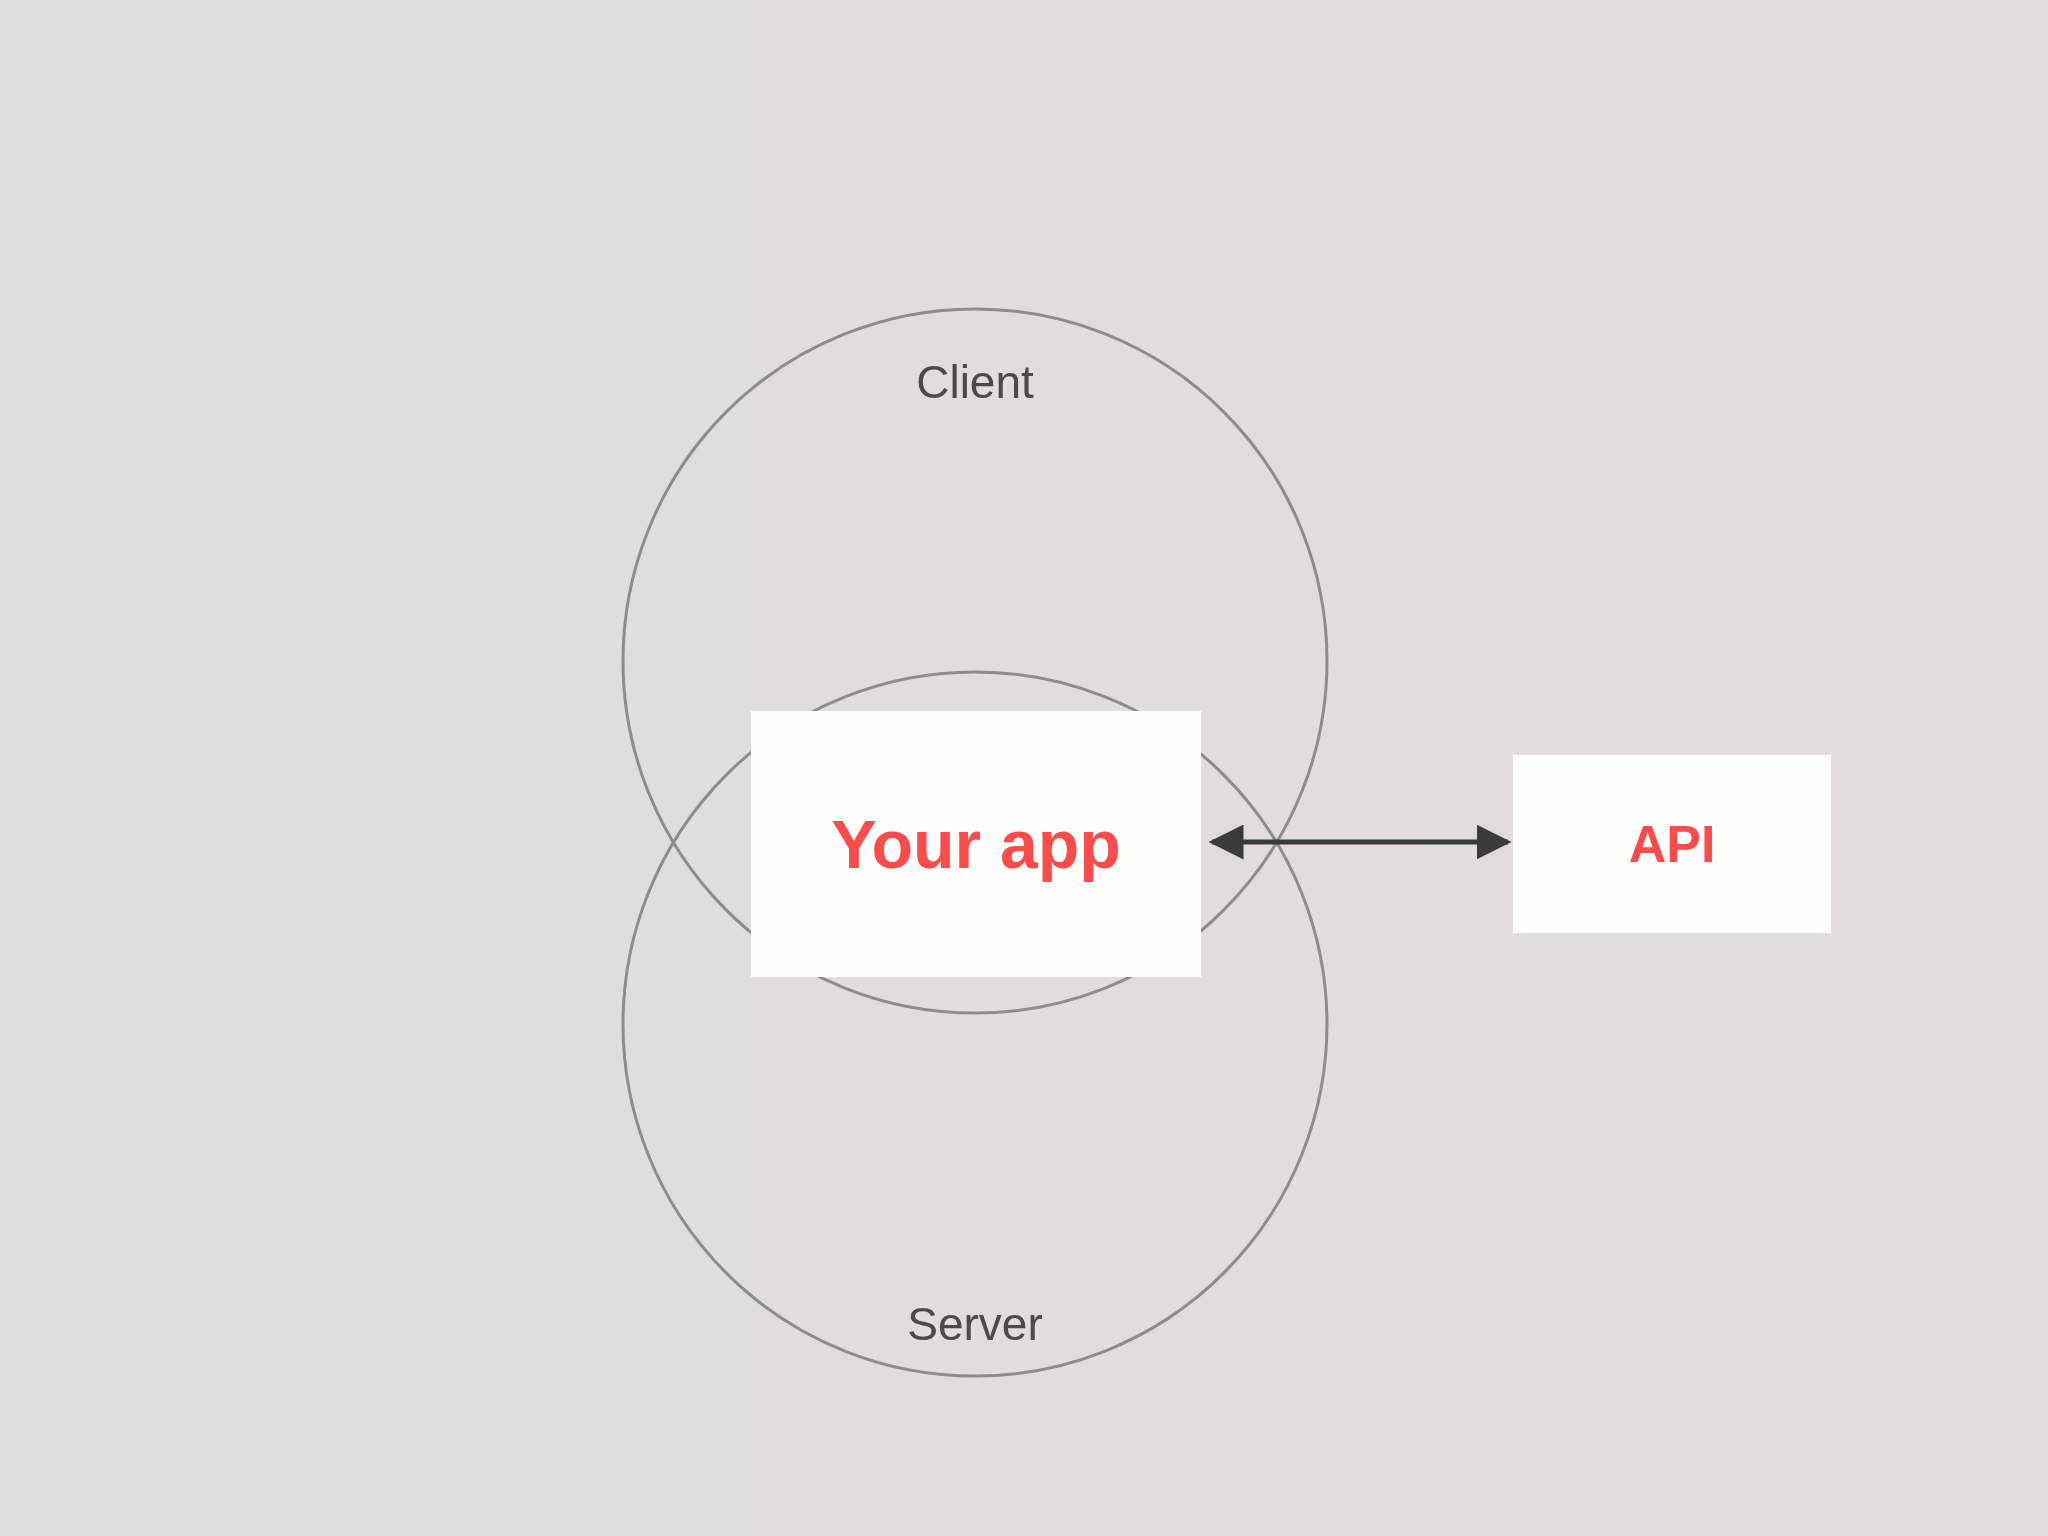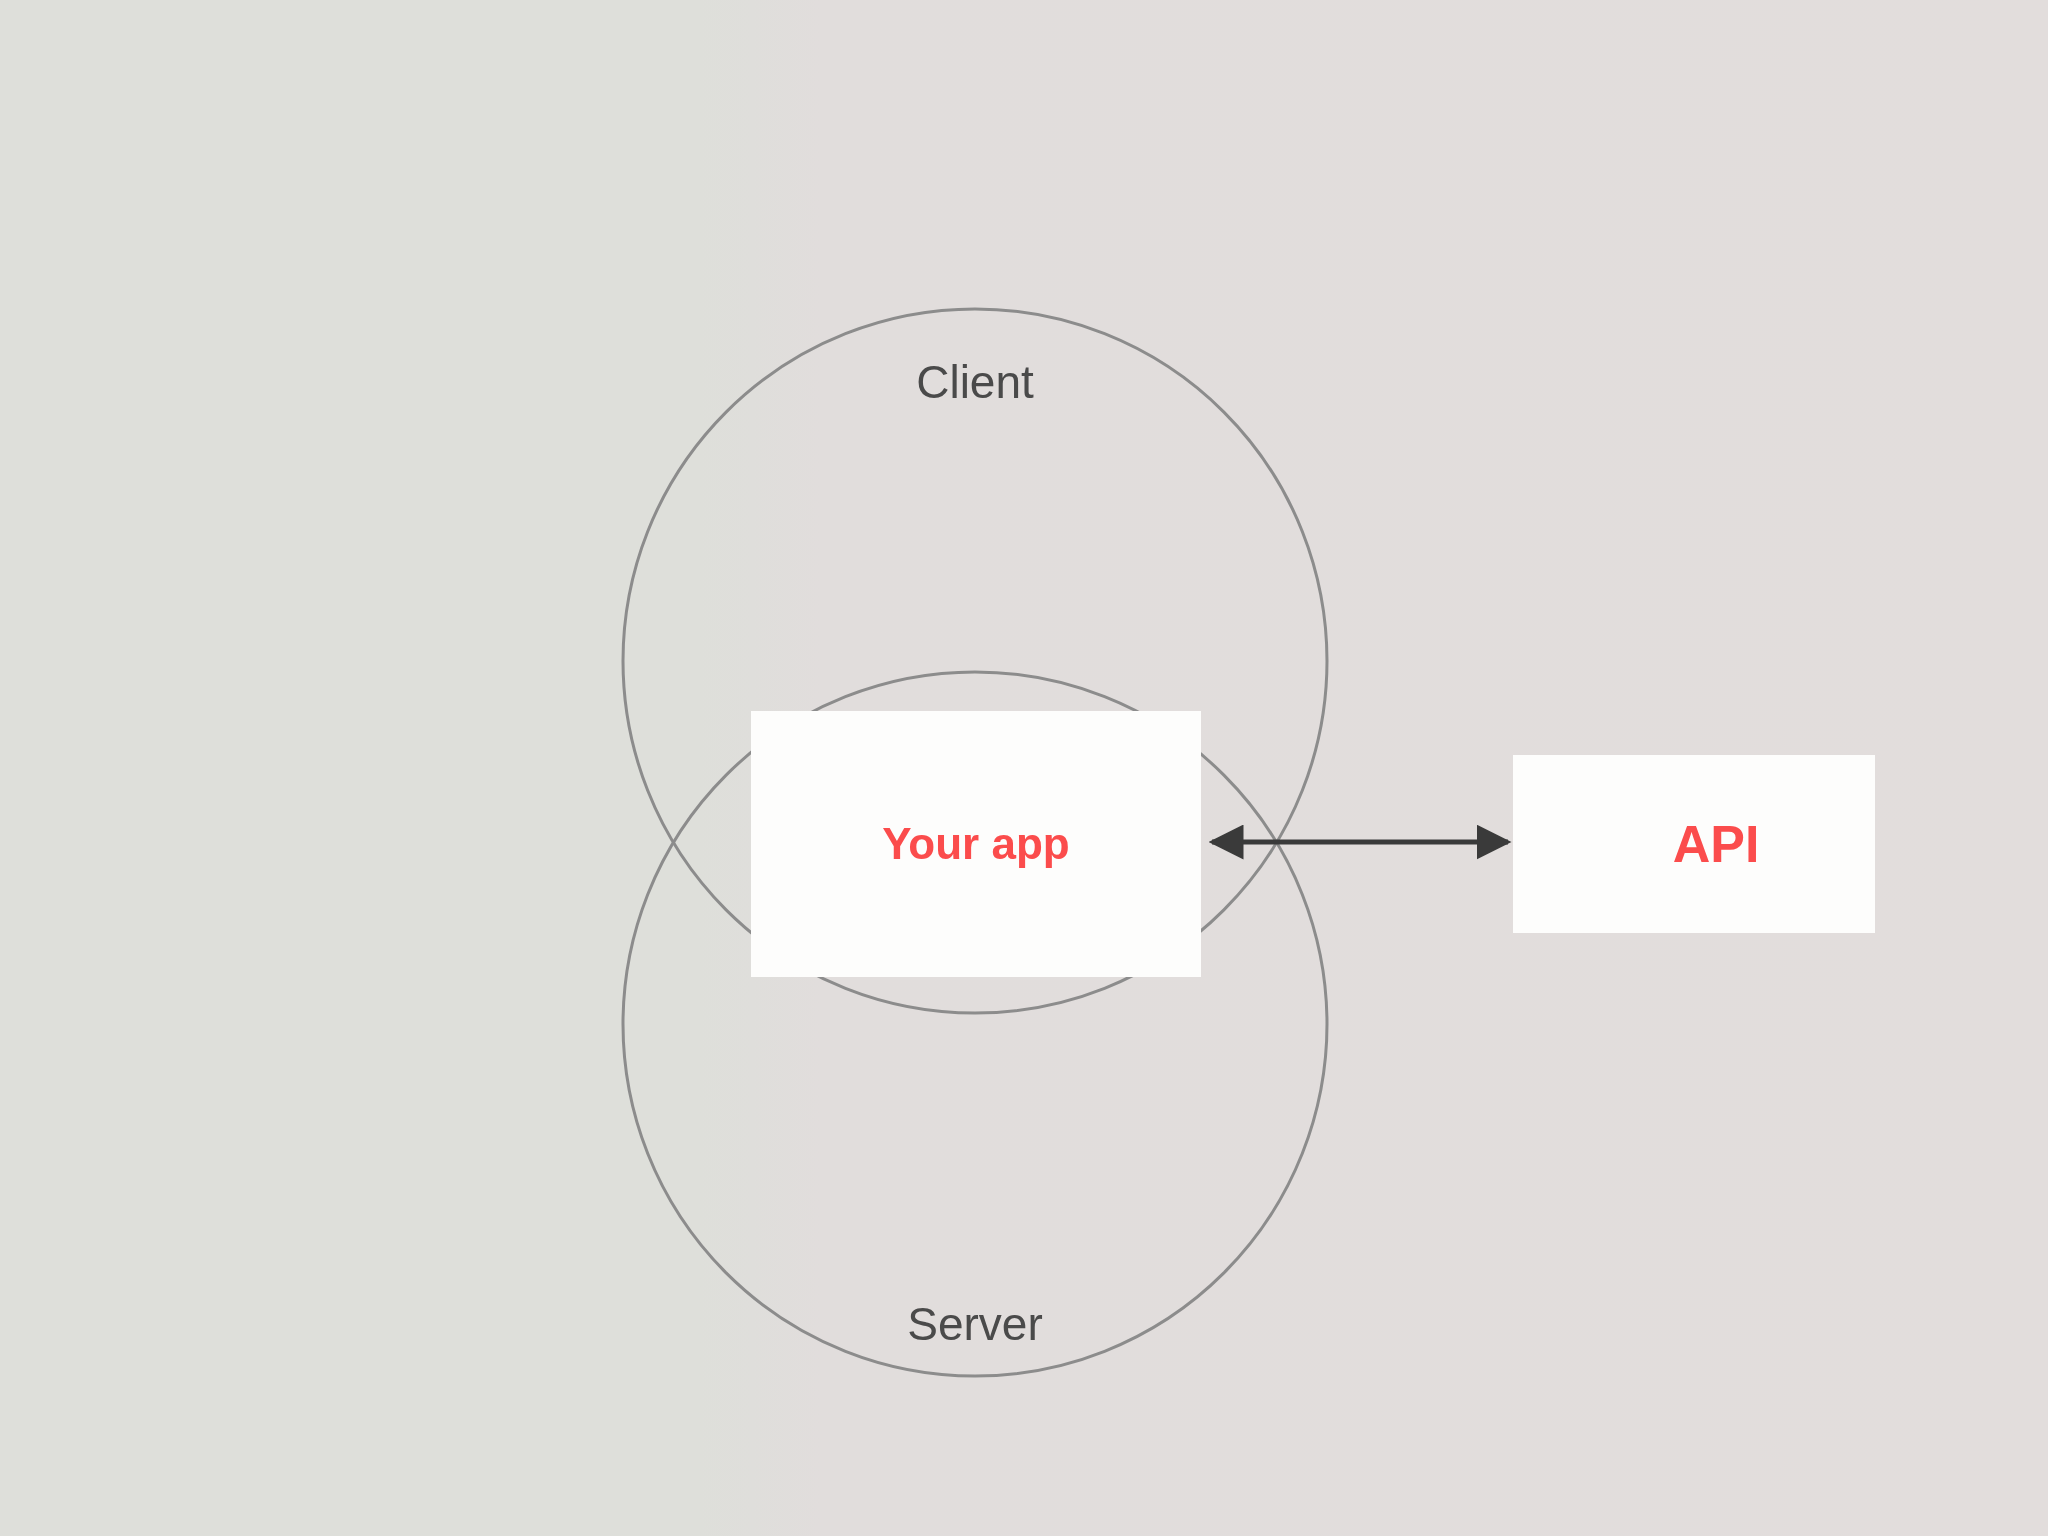--- a/index.html
+++ b/index.html
@@ -80,29 +80,28 @@
     justify-content: center;
     color: #FB4C4C;
     font-weight: 700;
     white-space: nowrap;
   }
   .box-yourapp {
     left: 751px;
     top: 711px;
     width: 450px;
     height: 266px;
-    font-size: 44px;
+    font-size: 68px;
   }
   .box-api {
     left: 1513px;
     top: 755px;
     width: 318px;
     height: 178px;
     font-size: 52px;
-    padding-left: 44px;
   }
 
   
   #connector {
     position: absolute;
     left: 1190px;
     top: 800px;
     width: 340px;
     height: 90px;
   }

